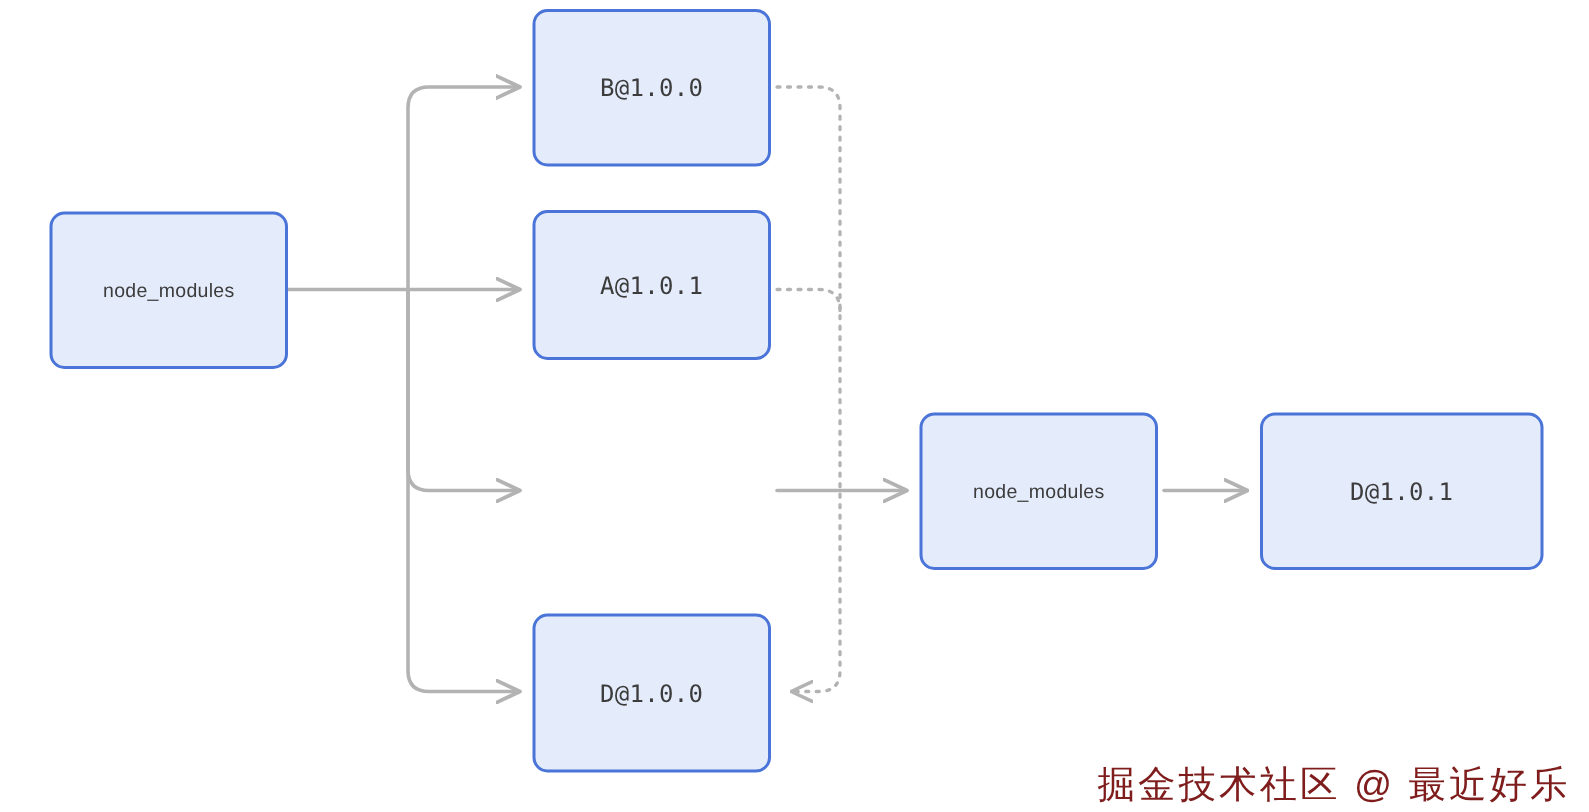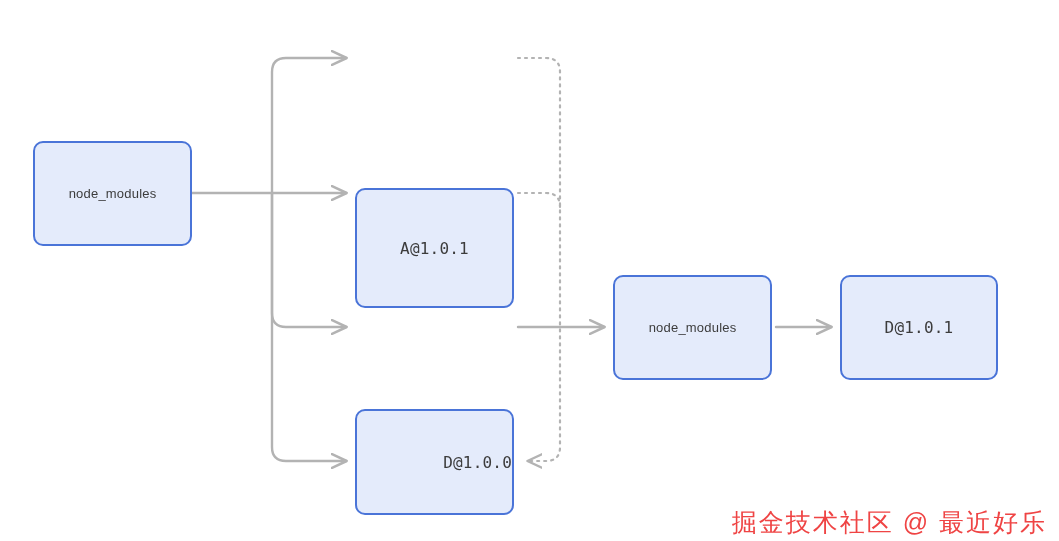--- a/index.html
+++ b/index.html
@@ -44,21 +44,21 @@
     user-select: none;
   }
   .node-label.mono {
     font-family: "DejaVu Sans Mono", "Liberation Mono", monospace;
     font-size: 16px;
   }
   #watermark {
     position: absolute;
     right: 12px;
     bottom: 2px;
-    color: #ef4444;
+    color: #7f1d1d;
     font-size: 25px;
     letter-spacing: 2px;
     white-space: nowrap;
     user-select: none;
     z-index: 3;
   }
 </style>
 </head>
 <body>
 
@@ -96,33 +96,36 @@
       <path d="M 518 58 L 546 58 Q 560 58 560 72 L 560 447 Q 560 461 546 461 L 528 461" marker-end="url(#arrow-dotted)"></path>
 
       <path d="M 518 193 L 546 193 Q 560 193 560 207"></path>
     </g>
   </svg>
 
   <div class="node" style="left:33px; top:141px; width:159px; height:105px;">
     <span class="node-label">node_modules</span>
   </div>
 
+  <div class="node" style="left:355px; top:6px; width:159px; height:105px;">
+    <span class="node-label mono">B@1.0.0</span>
+  </div>
 
-  <div class="node" style="left:355px; top:140px; width:159px; height:120px;margin-top:48px;">
+  <div class="node" style="left:355px; top:140px; width:159px; height:100px;">
     <span class="node-label mono">A@1.0.1</span>
   </div>
 
 
-  <div class="node" style="left:355px; top:409px; width:159px; height:106px;justify-content:flex-end;">
+  <div class="node" style="left:355px; top:409px; width:159px; height:106px;">
     <span class="node-label mono">D@1.0.0</span>
   </div>
 
   <div class="node" style="left:613px; top:275px; width:159px; height:105px;">
     <span class="node-label">node_modules</span>
   </div>
 
-  <div class="node" style="left:840px; top:275px; width:158px; height:105px;">
+  <div class="node" style="left:840px; top:275px; width:189px; height:105px;">
     <span class="node-label mono">D@1.0.1</span>
   </div>
 
   <div id="watermark">掘金技术社区 @ 最近好乐</div>
 
 </div>
 
 </body></html>

